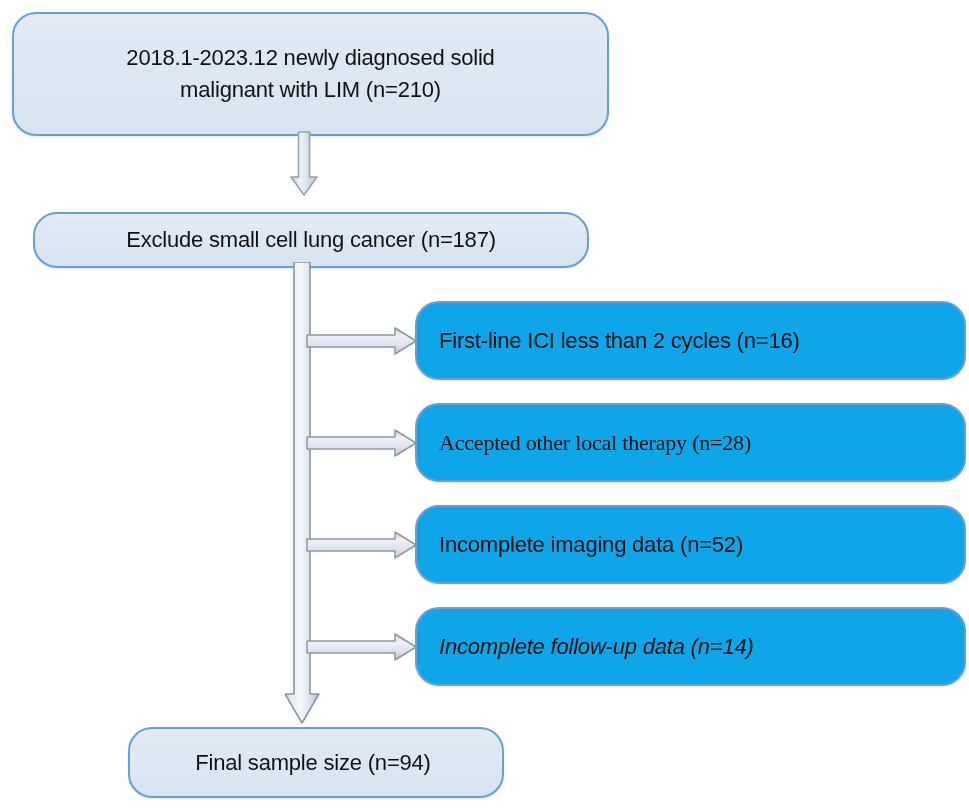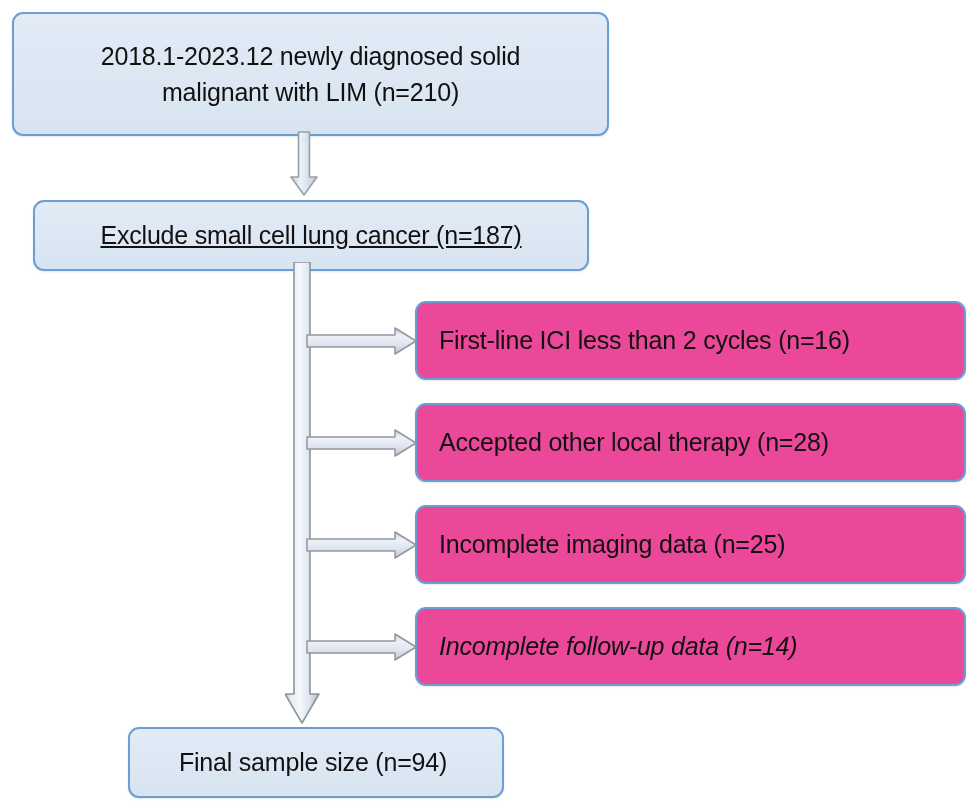--- a/index.html
+++ b/index.html
@@ -19,47 +19,47 @@
   }
 
   
   .node {
     position: absolute;
     box-sizing: border-box;
     display: flex;
     align-items: center;
     justify-content: center;
     text-align: center;
-    border-radius: 11px;
+    border-radius: 24px;
     border: 2px solid #6a9ed4;
     color: #111111;
-    font-size: 25px;
+    font-size: 22px;
     line-height: 1.45;
     letter-spacing: -0.2px;
     padding: 4px 14px;
     box-shadow: 0 1px 2px rgba(120,120,120,0.18);
   }
   .node.primary {
     background: #dde7f3;
     background-image: linear-gradient(180deg, #e2ebf6 0%, #d8e4f1 100%);
   }
   .node.exclusion {
-    background: #ec4899;
+    background: #0ea5e9;
     justify-content: flex-start;
     text-align: left;
     padding-left: 22px;
   }
 
   #box-cohort   { left: 12px;  top: 12px;  width: 597px; height: 124px; }
-  #box-exclude-sclc { left: 33px; top: 200px; width: 556px; height: 71px; text-decoration: underline; }
+  #box-exclude-sclc { left: 33px; top: 212px; width: 556px; height: 56px; }
   #box-final    { left: 128px; top: 727px; width: 376px; height: 71px; padding-left: 8px; }
 
   .excl-box { left: 415px; width: 551px; height: 79px; }
   #box-excl-0 { top: 301px; }
-  #box-excl-1 { top: 403px; }
+  #box-excl-1 { top: 403px; font-family: Liberation Serif, serif; }
   #box-excl-2 { top: 505px; }
   #box-excl-3 { top: 607px; font-style: italic; }
 
   
   .arrow {
     position: absolute;
     pointer-events: none;
   }
   .arrow svg { display: block; }
 
@@ -150,21 +150,21 @@
 
   <div class="node exclusion excl-box" id="box-excl-0">
     <span>First-line ICI less than 2 cycles (n=16)</span>
   </div>
 
   <div class="node exclusion excl-box" id="box-excl-1">
     <span>Accepted other local therapy (n=28)</span>
   </div>
 
   <div class="node exclusion excl-box" id="box-excl-2">
-    <span>Incomplete imaging data (n=25)</span>
+    <span>Incomplete imaging data (n=52)</span>
   </div>
 
   <div class="node exclusion excl-box" id="box-excl-3">
     <span>Incomplete follow-up data (n=14)</span>
   </div>
 
   <div class="node primary" id="box-final">
     <span>Final sample size (n=94)</span>
   </div>
 

